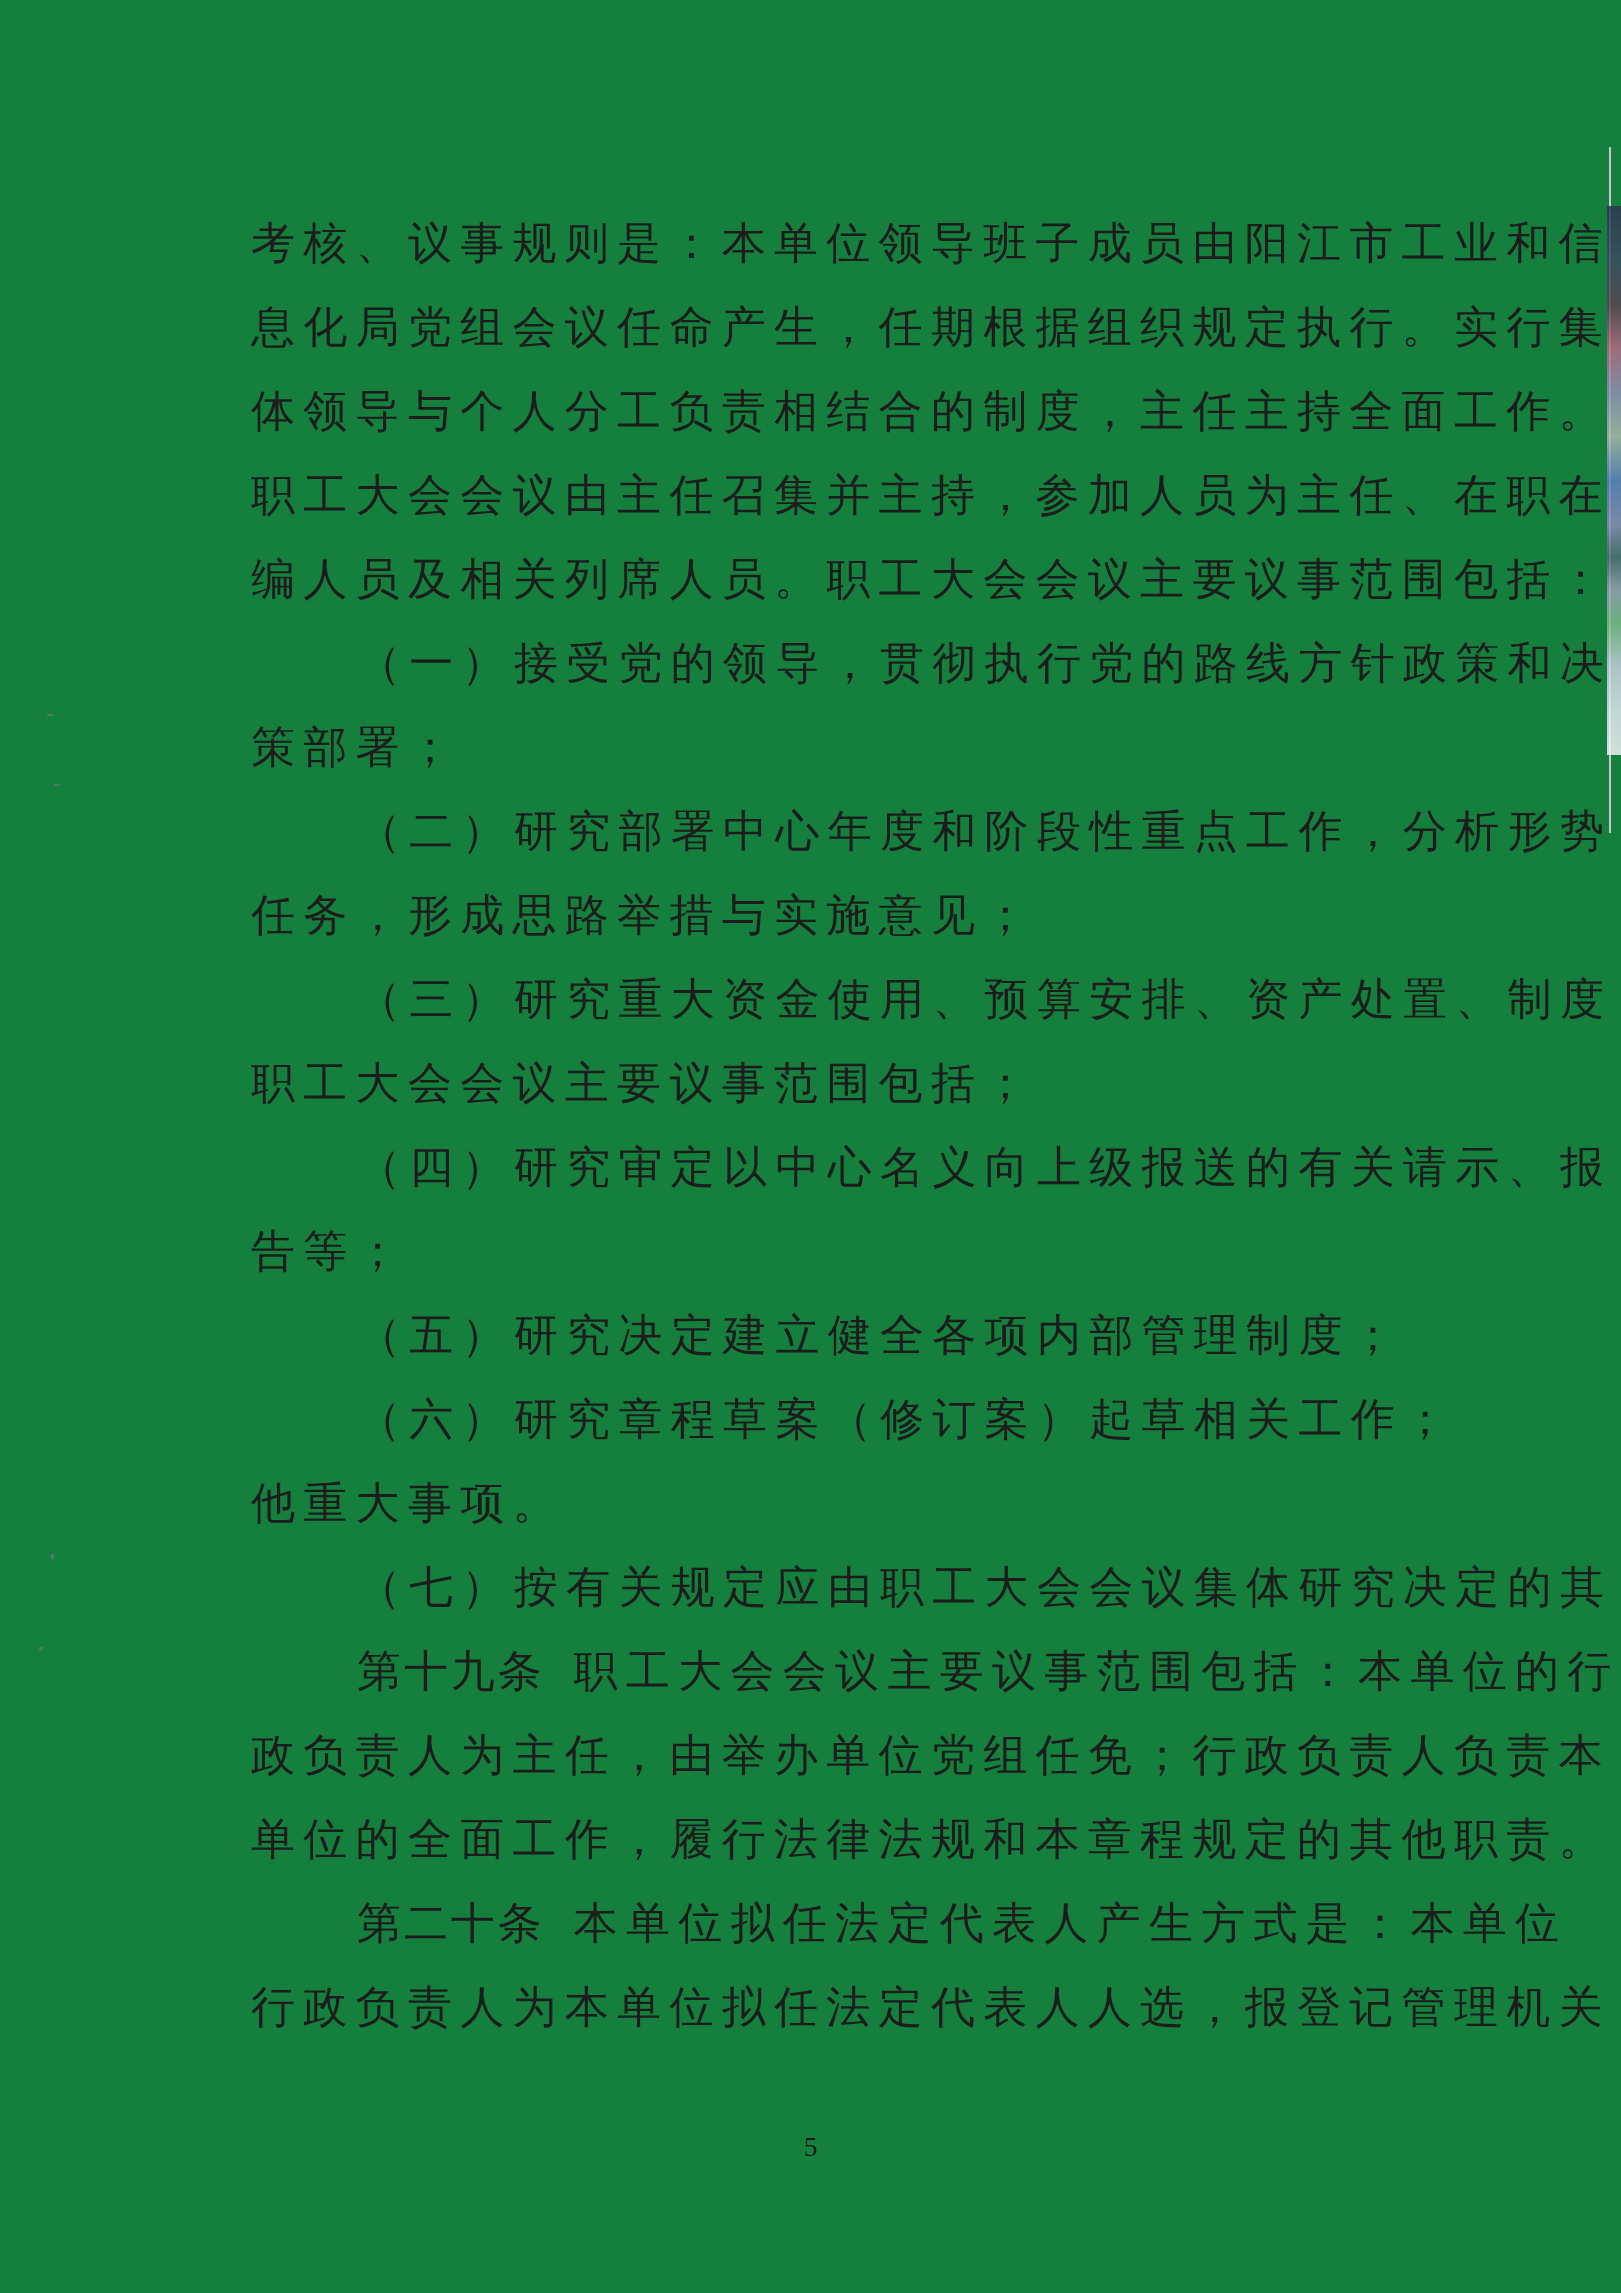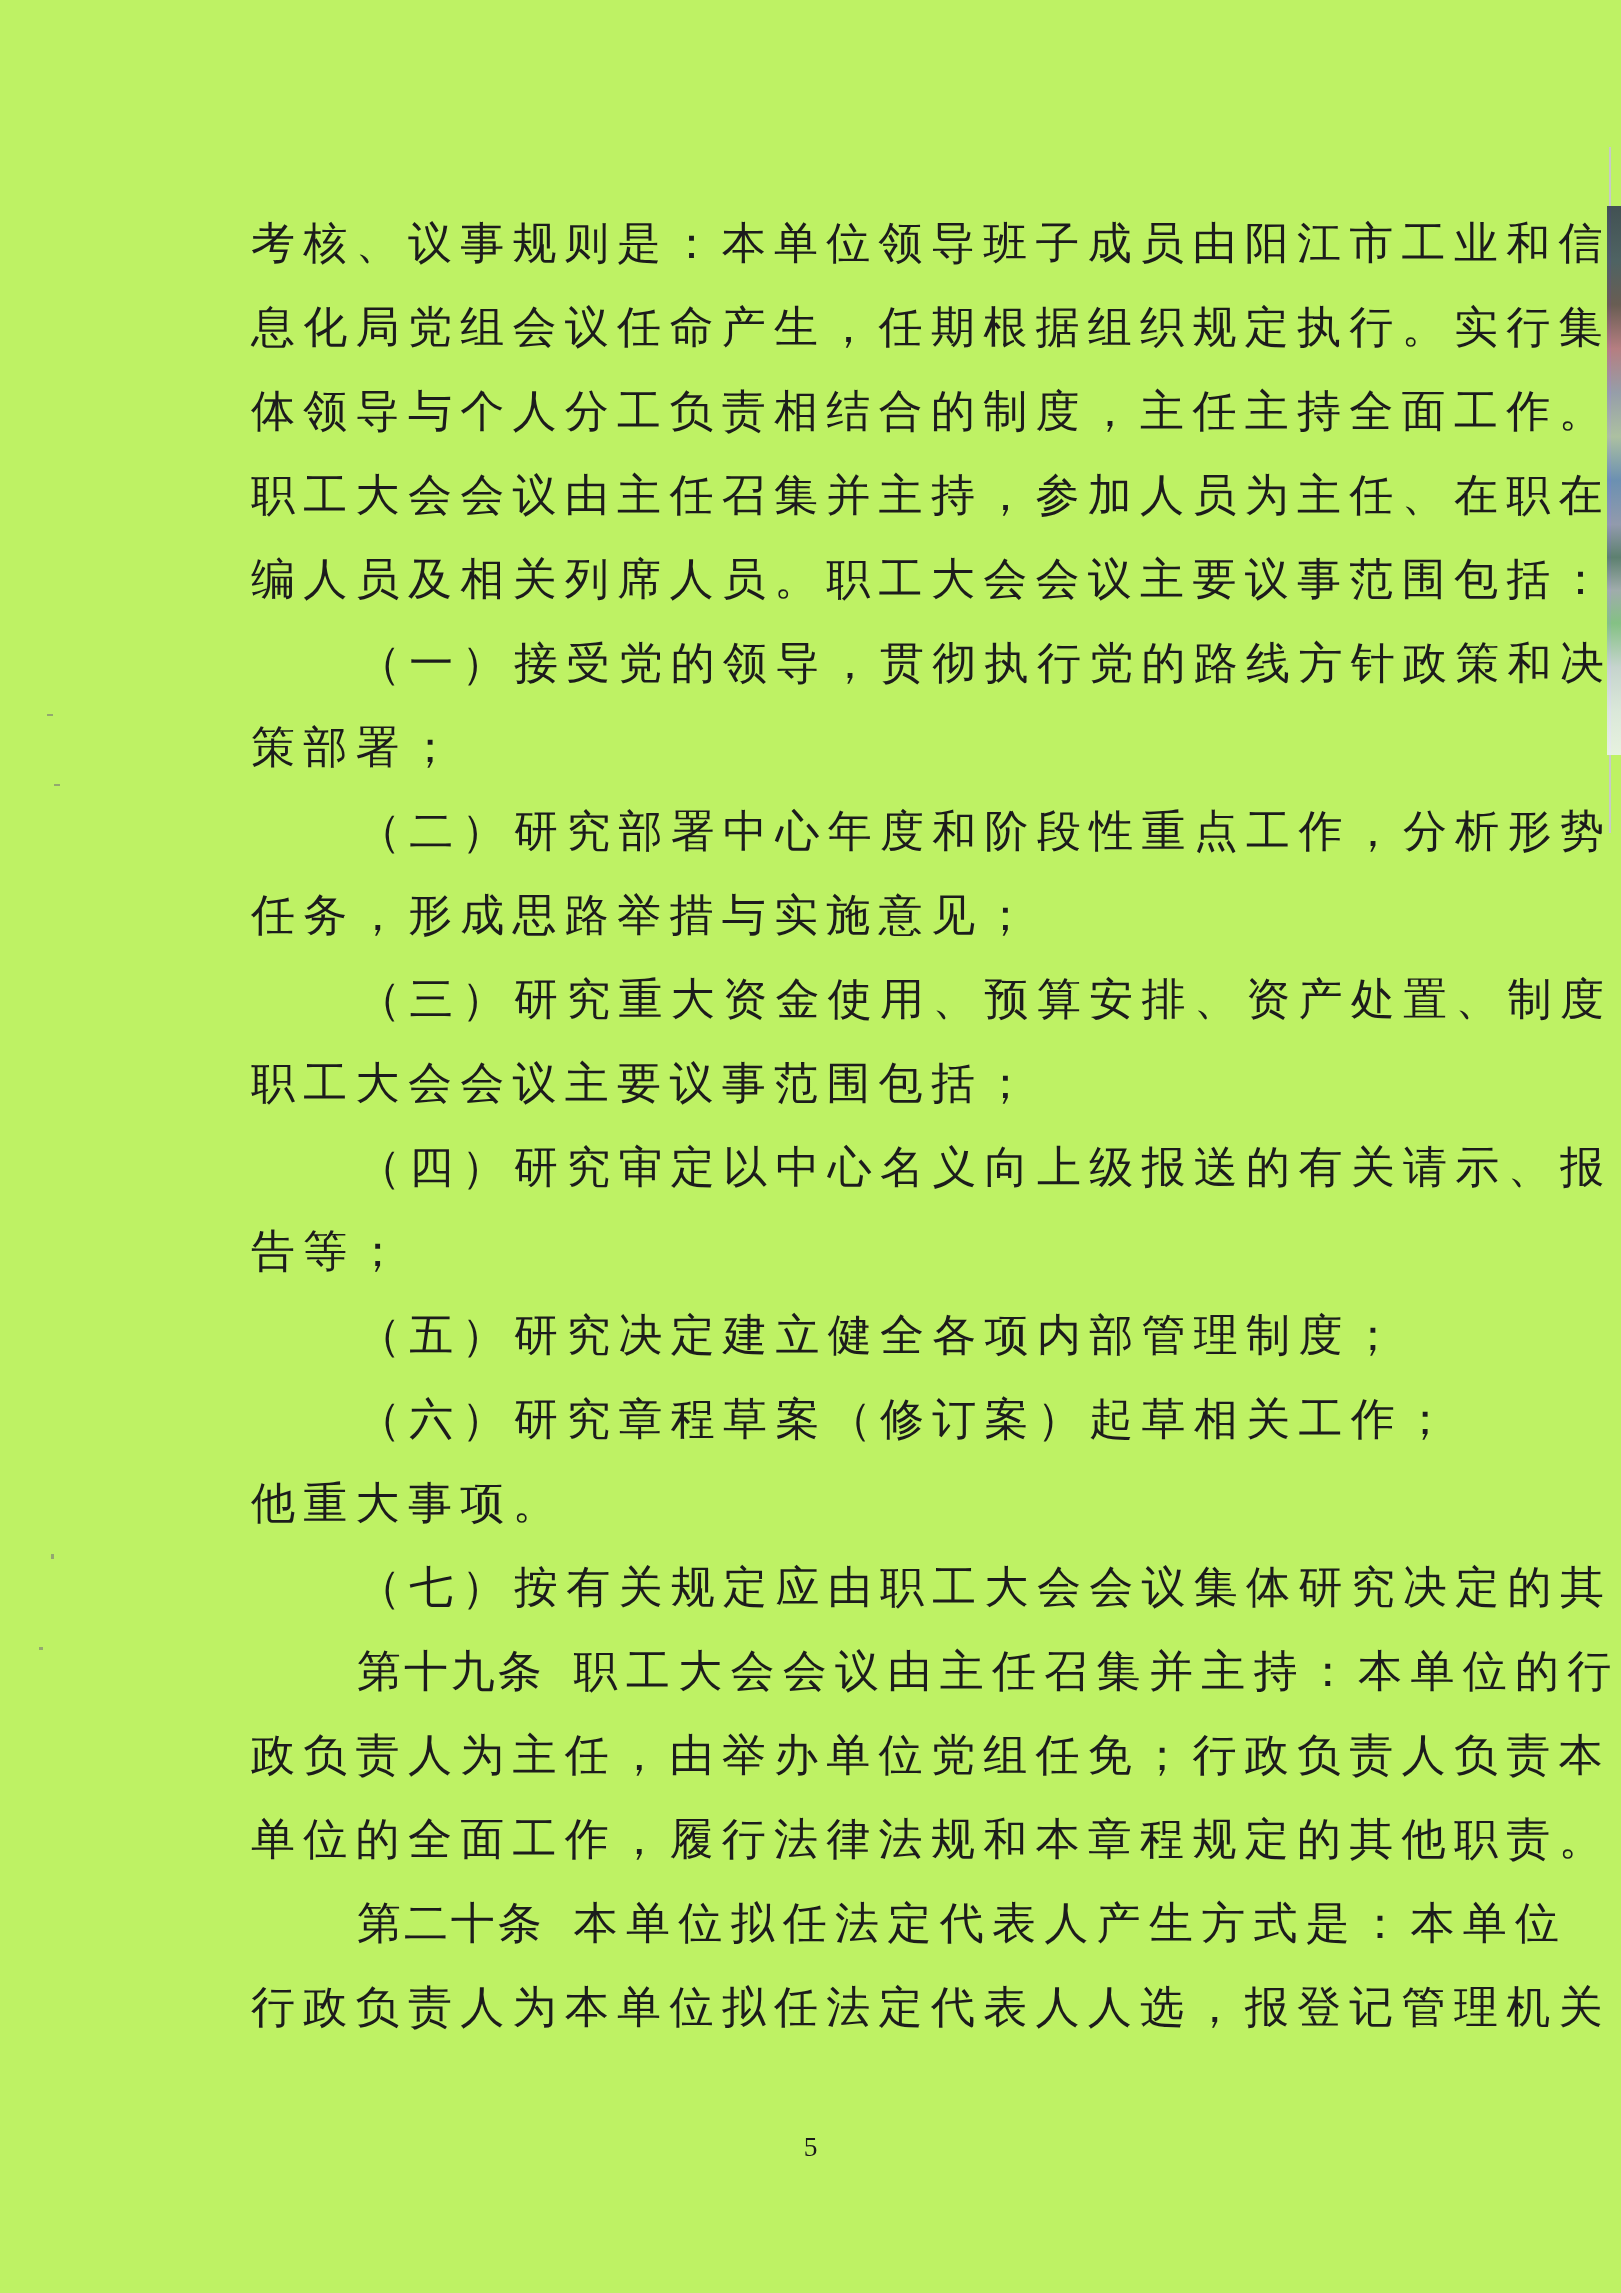--- a/index.html
+++ b/index.html
@@ -14,21 +14,21 @@
       overflow: hidden;
       font-family: "DejaVu Sans", sans-serif;
       color: #1a1a1a;
     }
     .page {
       position: absolute;
       left: 0;
       top: 0;
       width: 1621px;
       height: 2294px;
-      background: #bef264;
+      background: #15803d;
     }
     .scan-edge {
       position: absolute;
       right: 0;
       top: 206px;
       width: 13.7px;
       height: 549px;
       background: linear-gradient(180deg,
         #2c3550 0%, #3b4a63 10%, #5a4350 18%, #b36a86 26%,
         #8f8fb5 34%, #a9b7ac 42%, #5d7fbf 50%, #8a8bb9 58%,
@@ -117,21 +117,21 @@
     <div class="line">告等；</div>
 
     <div class="line indent">（五）研究决定建立健全各项内部管理制度；</div>
 
     <div class="line indent">（六）研究章程草案（修订案）起草相关工作；</div>
 
     <div class="line">他重大事项。</div>
     <div class="line indent">（七）按有关规定应由职工大会会议集体研究决定的其</div>
 
     <div class="line indent">
-      <span class="article-label">第十九条</span><span>职工大会会议由主任召集并主持：本单位的行</span>
+      <span class="article-label">第十九条</span><span>职工大会会议主要议事范围包括：本单位的行</span>
     </div>
     <div class="line">政负责人为主任，由举办单位党组任免；行政负责人负责本</div>
     <div class="line">单位的全面工作，履行法律法规和本章程规定的其他职责。</div>
 
     <div class="line indent">
       <span class="article-label">第二十条</span><span>本单位拟任法定代表人产生方式是：本单位</span>
     </div>
     <div class="line">行政负责人为本单位拟任法定代表人人选，报登记管理机关</div>
   </div>
 

